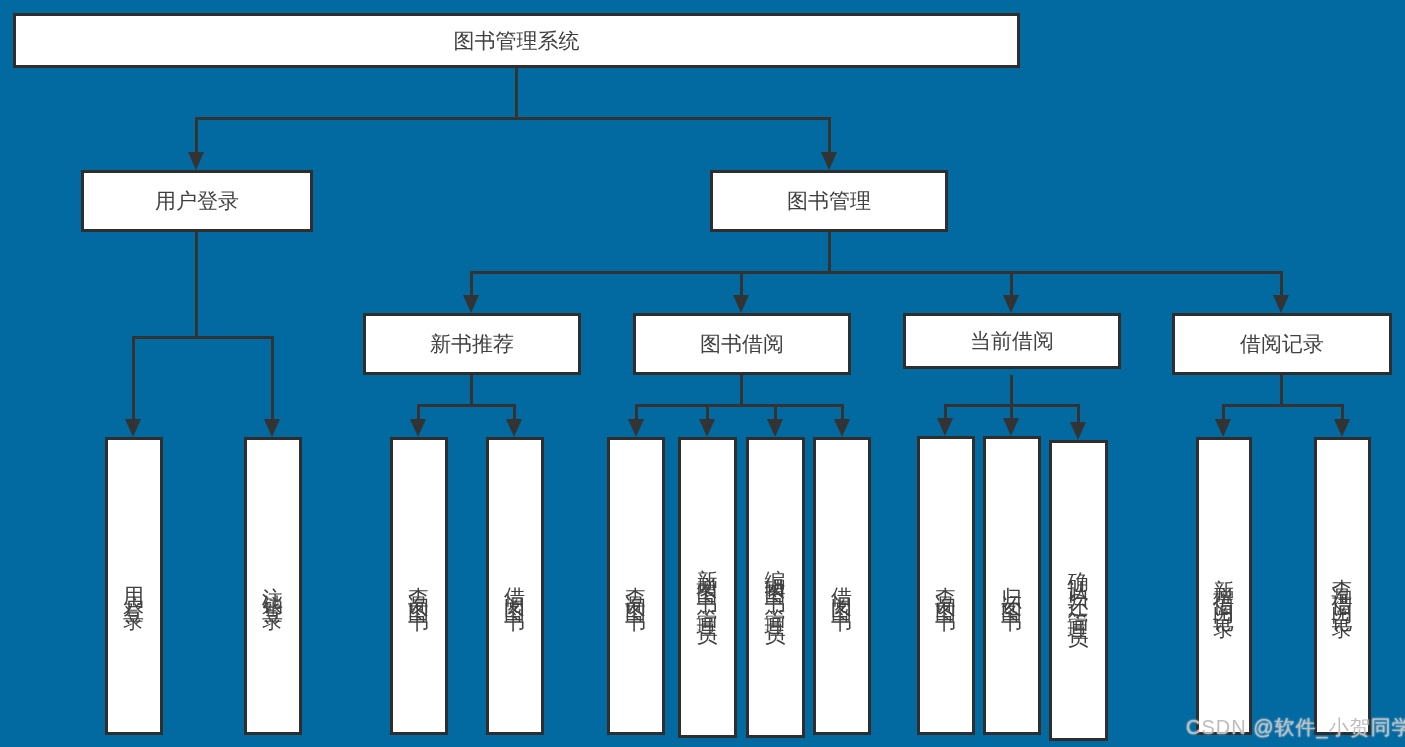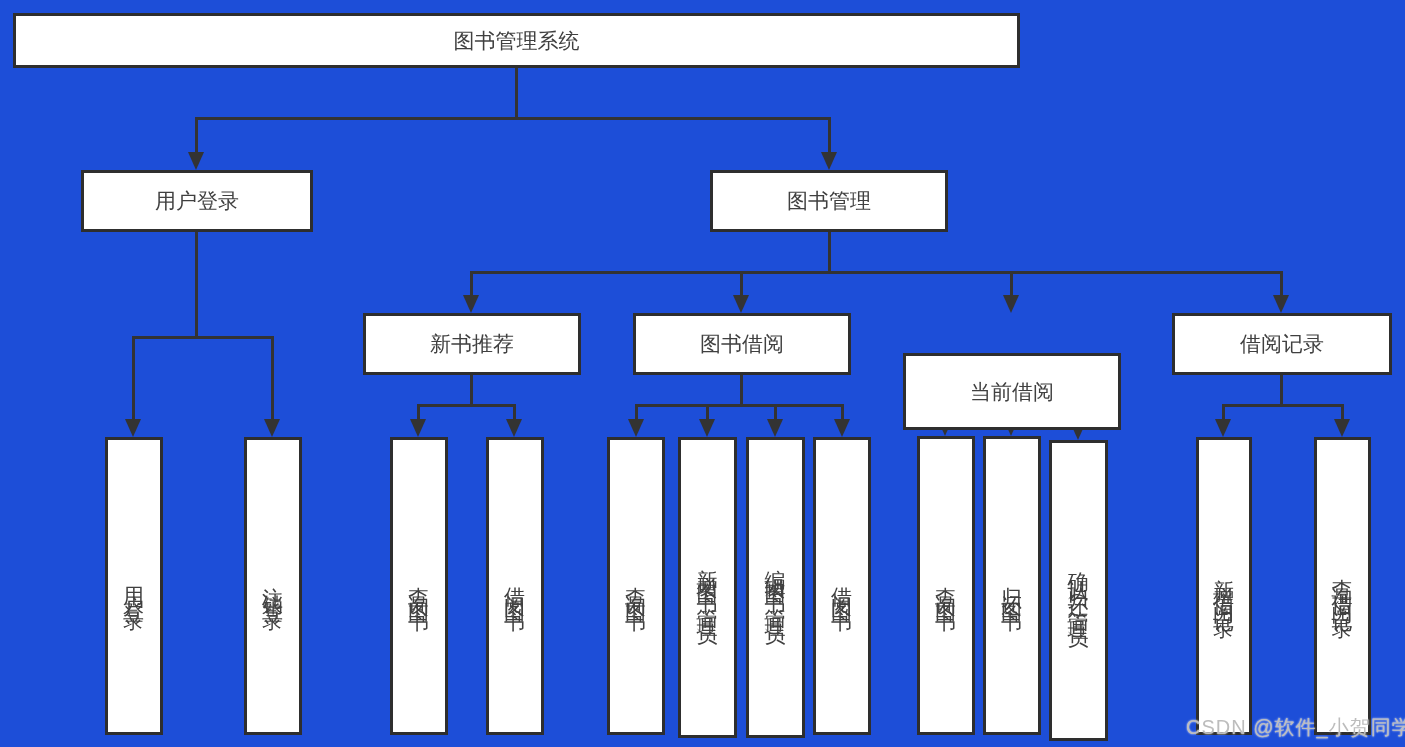--- a/index.html
+++ b/index.html
@@ -1,20 +1,20 @@
 <!DOCTYPE html>
 <html><head>
 <meta charset="utf-8">
 <style>
   html,body { margin:0; padding:0; background:#ffffff; }
   #canvas {
     position: relative;
     width: 1405px;
     height: 747px;
-    background: #1d4ed8;
+    background: #0369a1;
     font-family: "Liberation Sans", "DejaVu Sans", sans-serif;
     overflow: hidden;
   }
   .node {
     position: absolute;
     box-sizing: border-box;
     border: 3px solid #2e2e2e;
     background: #ffffff;
     display: flex;
     align-items: center;
@@ -70,21 +70,21 @@
   <div class="node" style="left:363px; top:313px; width:218px; height:62px;">
     <span>新书推荐</span>
   </div>
 
   <div class="node" style="left:710px; top:170px; width:238px; height:62px;">
     <span>图书管理</span>
   </div>
   <div class="node" style="left:633px; top:313px; width:218px; height:62px;font-family:Liberation Mono, monospace;">
     <span>图书借阅</span>
   </div>
-  <div class="node" style="left:903px; top:313px; width:218px; height:77px;margin-top:40px;">
+  <div class="node" style="left:903px; top:313px; width:218px; height:56px;">
     <span>当前借阅</span>
   </div>
   <div class="node" style="left:1172px; top:313px; width:220px; height:62px;">
     <span>借阅记录</span>
   </div>
 
   <div class="node vnode" style="left:105px; top:437px; width:58px; height:298px;">
     <span>用户登录</span>
   </div>
   <div class="node vnode" style="left:244px; top:437px; width:58px; height:298px;">

